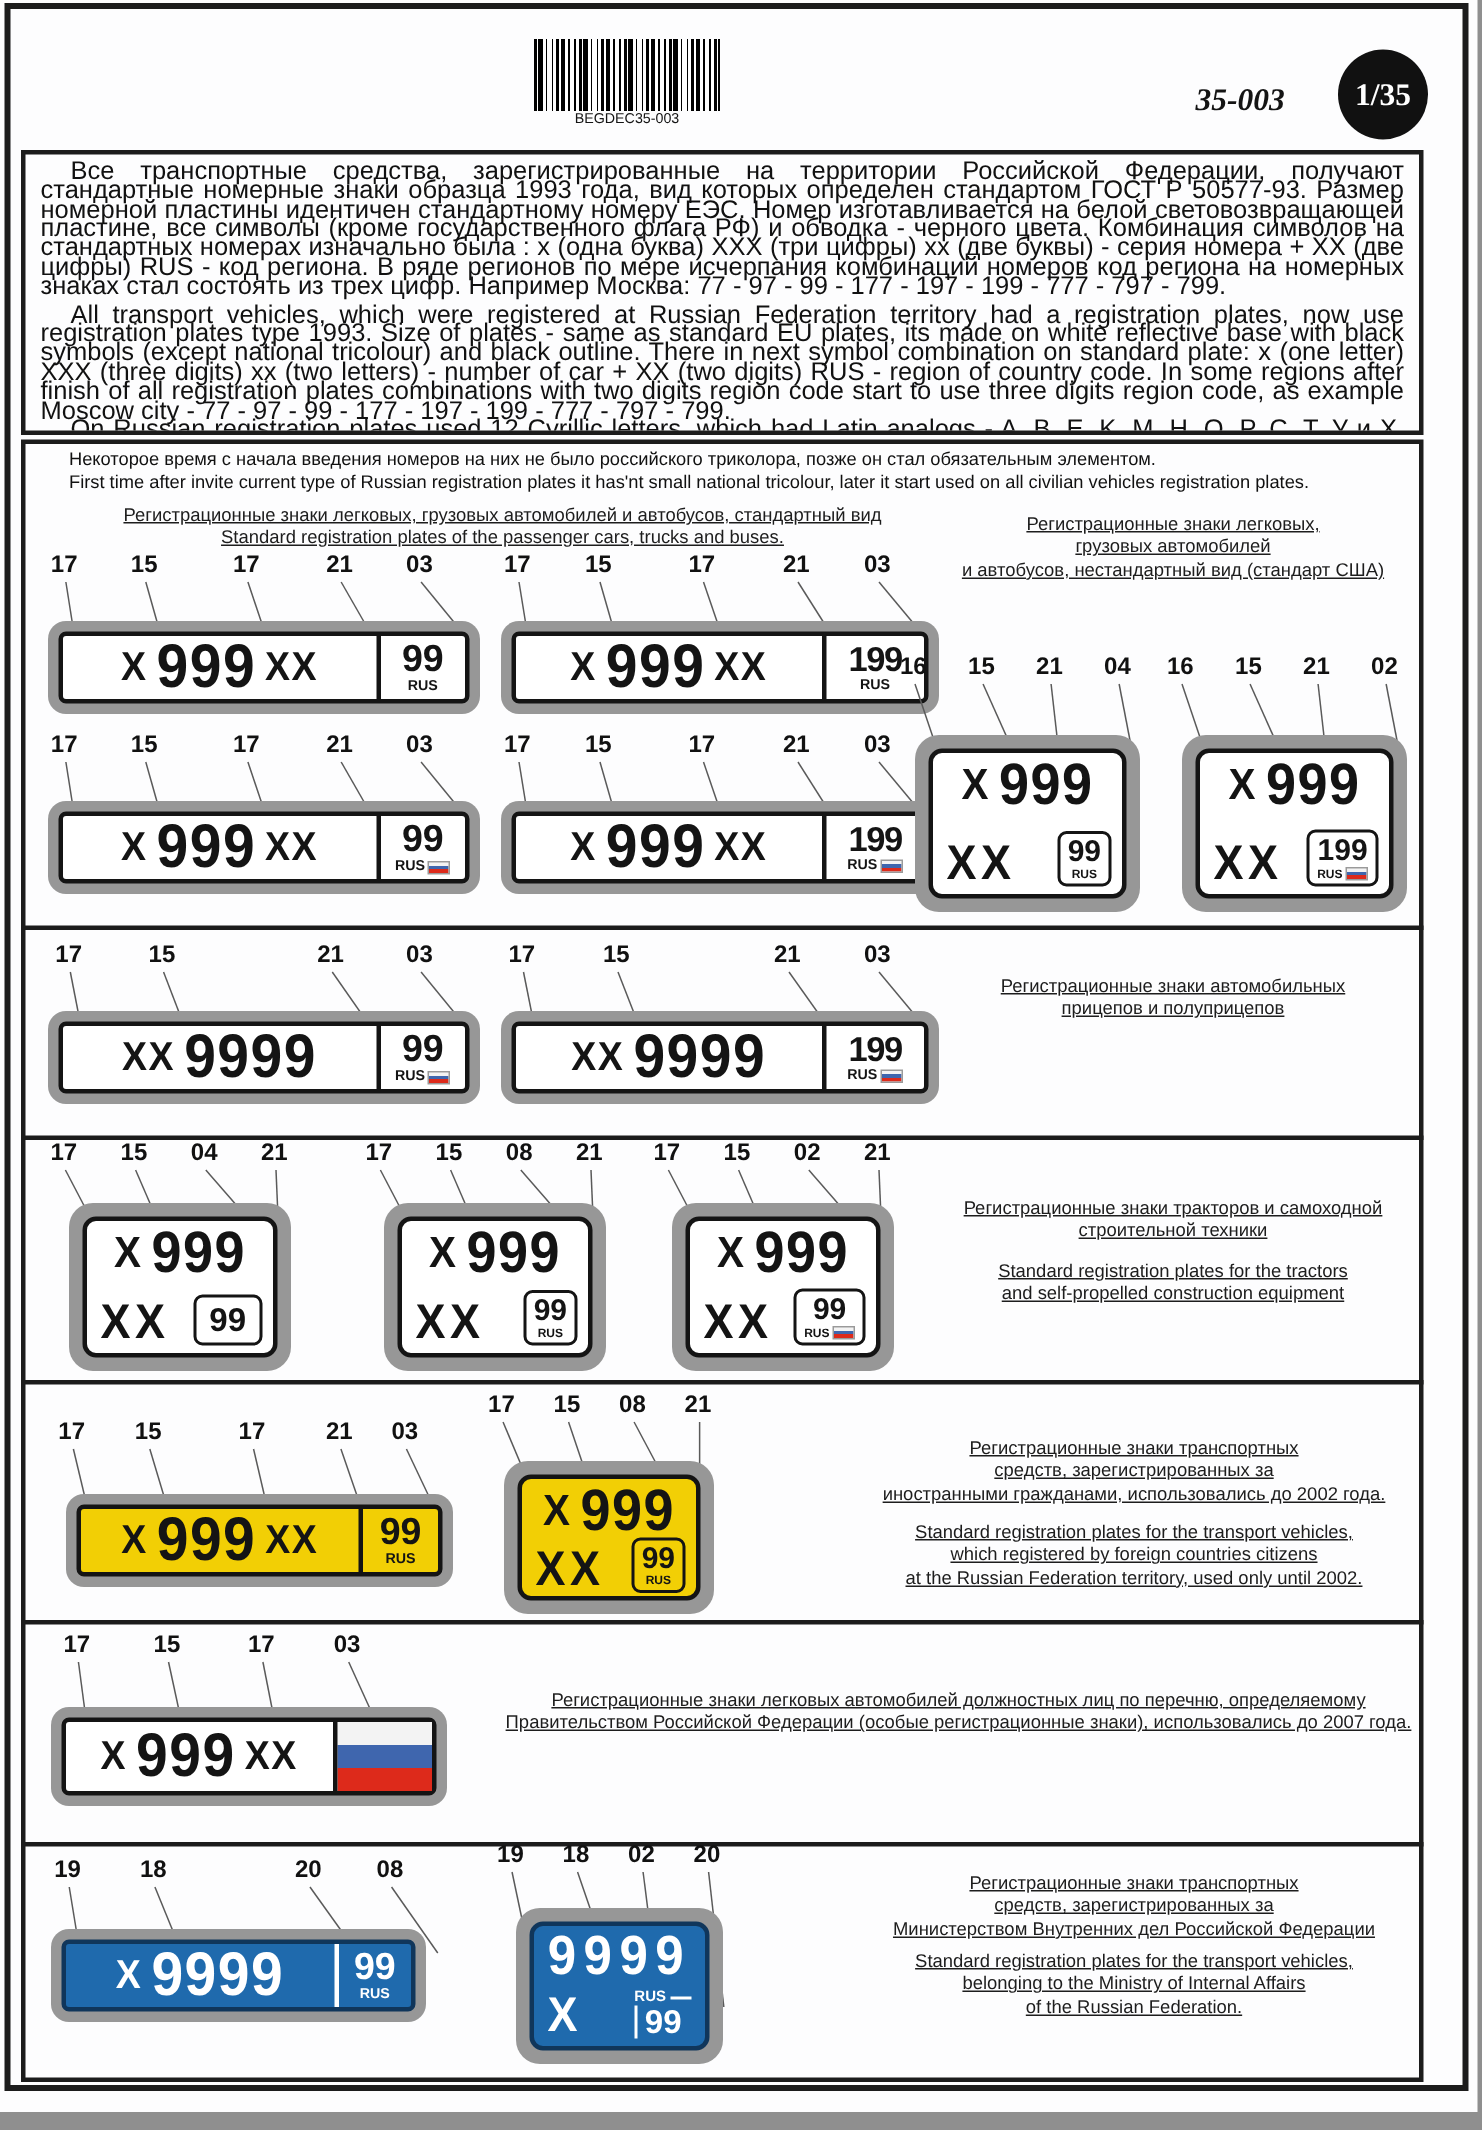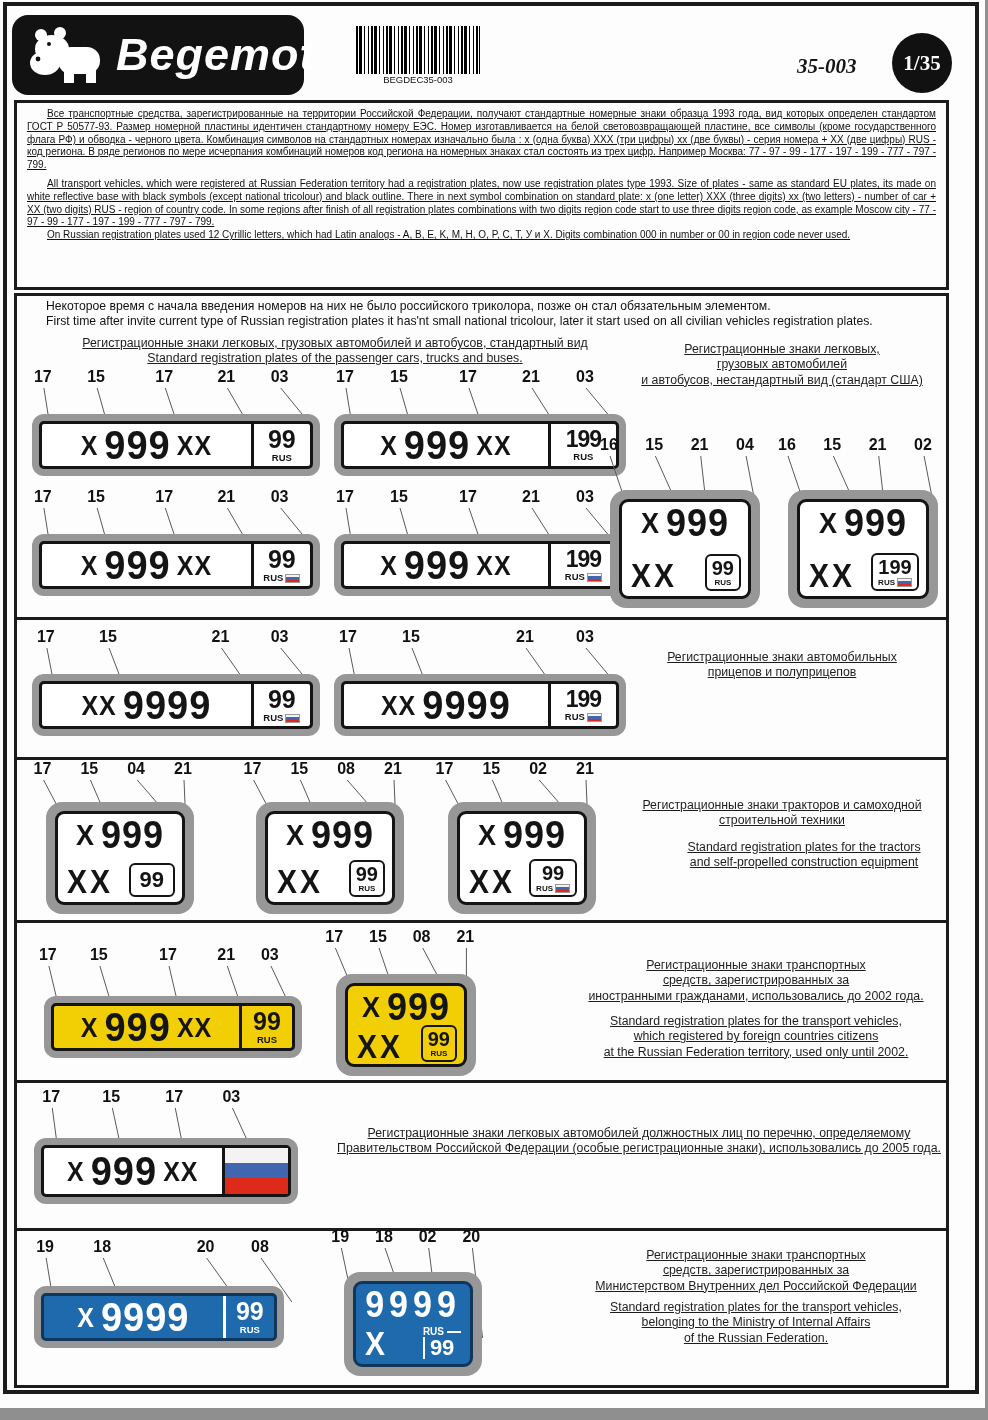--- a/index.html
+++ b/index.html
@@ -20,21 +20,21 @@
          font-family:"Liberation Serif",serif;font-weight:bold;font-size:30px;line-height:32px;}
   .set-number{position:absolute;left:797px;top:54px;font-family:"Liberation Serif",serif;
               font-weight:bold;font-style:italic;font-size:21px;}
   .scale-badge{position:absolute;left:892px;top:33px;width:60px;height:60px;border-radius:50%;
                background:#111;color:#fff;display:flex;align-items:center;justify-content:center;
                font-family:"Liberation Serif",serif;font-weight:bold;font-size:21px;}
 
   
   .intro-box{position:absolute;left:14px;top:100px;width:935px;height:190px;border:3px solid #1c1c1c;
              box-sizing:border-box;padding:5px 10px 0 10px;overflow:hidden;}
-  p.intro{margin:0;font-size:10px;line-height:12.8px;text-align:justify;text-indent:20px;color:#111;text-decoration:underline;}
+  p.intro{margin:0;font-size:17px;line-height:12.8px;text-align:justify;text-indent:20px;color:#111;}
   p.intro.en1{margin-top:6px;}
 
   
   .big-box{position:absolute;left:14px;top:293px;width:935px;height:1095px;border:3px solid #1c1c1c;box-sizing:border-box;}
   .divider{position:absolute;left:14px;width:935px;height:3px;background:#1c1c1c;}
 
   .noteline{position:absolute;left:32px;width:900px;font-size:12.2px;color:#111;}
   .stext{position:absolute;text-align:center;font-size:12.3px;line-height:15.4px;color:#1d1d1d;
          text-decoration:underline;white-space:pre-line;}
 
@@ -80,34 +80,20 @@
   .mvdreg .bot{border-left:2px solid #fff;padding-left:5px;font-size:22px;line-height:1;}
 
   .hippo{flex:none;}
 </style>
 </head>
 <body>
 
 <div class="page">
   <div class="outer-border"></div>
 
-  <div class="logo-box">
-    <svg class="hippo" width="78" height="58" viewBox="0 0 78 58">
-      <circle cx="13" cy="9" r="6" fill="#fff"></circle>
-      <circle cx="32" cy="7" r="6" fill="#fff"></circle>
-      <ellipse cx="24" cy="23" rx="17" ry="14" fill="#fff"></ellipse>
-      <ellipse cx="17" cy="37" rx="15" ry="12" fill="#fff"></ellipse>
-      <rect x="30" y="21" width="42" height="27" rx="13" fill="#fff"></rect>
-      <rect x="36" y="44" width="10" height="13" fill="#fff"></rect>
-      <rect x="58" y="44" width="10" height="13" fill="#fff"></rect>
-      <circle cx="10" cy="33" r="2.4" fill="#121212"></circle>
-      <circle cx="21" cy="18" r="2" fill="#121212"></circle>
-    </svg>
-    <span class="logo-text">Begemot</span>
-  </div>
 
   <div class="barcode">
     <div class="bars"></div>
     <div class="bc-label">BEGDEC35-003</div>
   </div>
 
   <div class="set-number">35-003</div>
   <div class="scale-badge">1/35</div>
 
   <div class="intro-box">
@@ -131,32 +117,32 @@
 
   <div class="stext" style="left:618px;top:342px;width:328px;">Регистрационные знаки легковых,
 грузовых автомобилей
 и автобусов, нестандартный вид (стандарт США)</div>
 
   <div class="stext" style="left:618px;top:650px;width:328px;">Регистрационные знаки автомобильных
 прицепов и полуприцепов</div>
 
   <div class="stext" style="left:618px;top:798px;width:328px;">Регистрационные знаки тракторов и самоходной
 строительной техники</div>
-  <div class="stext" style="left:640px;top:840px;width:328px;">Standard registration plates for the tractors
+  <div class="stext" style="left:618px;top:840px;width:328px;">Standard registration plates for the tractors
 and self-propelled construction equipment</div>
 
   <div class="stext" style="left:560px;top:958px;width:392px;">Регистрационные знаки транспортных
 средств, зарегистрированных за
 иностранными гражданами, использовались до 2002 года.</div>
   <div class="stext" style="left:560px;top:1014px;width:392px;">Standard registration plates for the transport vehicles,
 which registered by foreign countries citizens
 at the Russian Federation territory, used only until 2002.</div>
 
   <div class="stext" style="left:330px;top:1126px;width:618px;">Регистрационные знаки легковых автомобилей должностных лиц по перечню, определяемому
-Правительством Российской Федерации (особые регистрационные знаки), использовались до 2005 года.</div>
+Правительством Российской Федерации (особые регистрационные знаки), использовались до 2007 года.</div>
 
   <div class="stext" style="left:560px;top:1248px;width:392px;">Регистрационные знаки транспортных
 средств, зарегистрированных за
 Министерством Внутренних дел Российской Федерации</div>
   <div class="stext" style="left:560px;top:1300px;width:392px;">Standard registration plates for the transport vehicles,
 belonging to the Ministry of Internal Affairs
 of the Russian Federation.</div>
 
   <div id="plates" class="abs" style="left:0;top:0;width:985px;height:1408px;pointer-events:none;">
       <div class="pgroup" style="left: 28px; top: 368px; width: 296px; height: 118px;">

